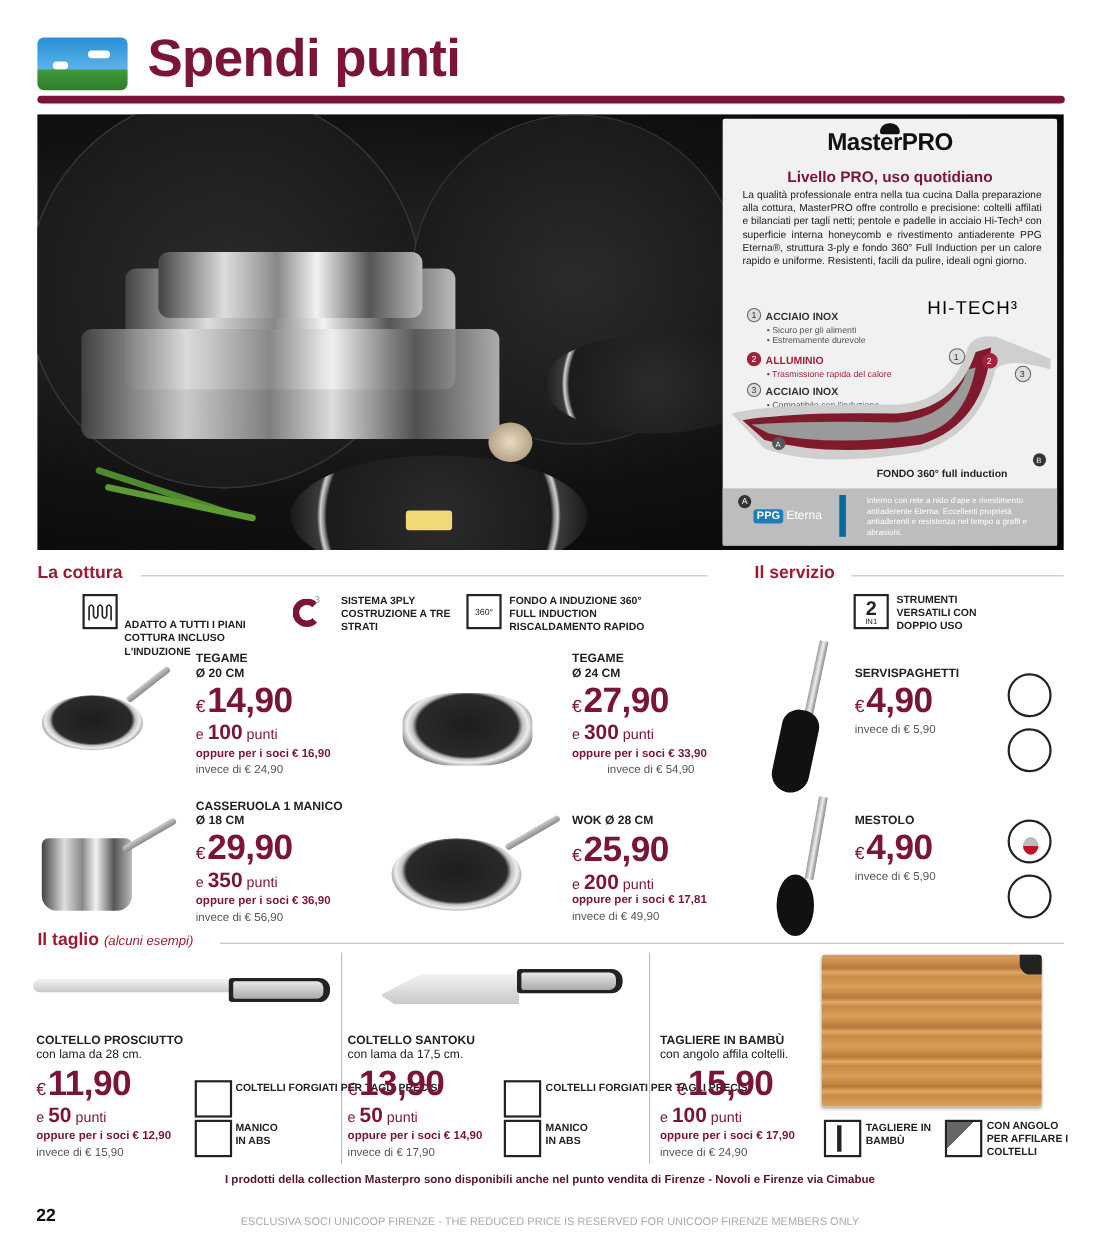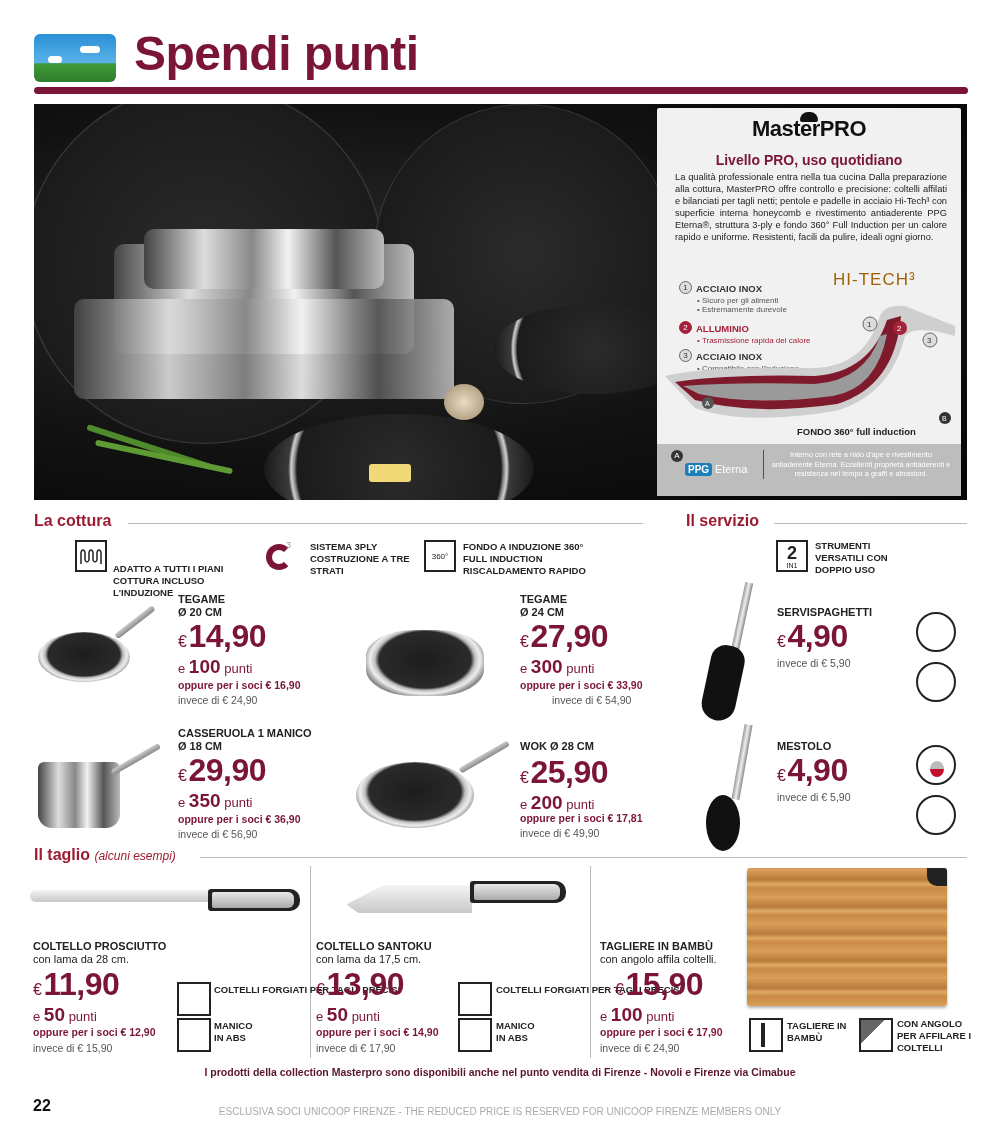--- a/index.html
+++ b/index.html
@@ -16,26 +16,26 @@
   .pot { position: absolute; border-radius: 10px; background: linear-gradient(90deg, #444 0%, #ddd 25%, #888 45%, #f2f2f2 60%, #555 80%, #bbb 100%); }
   .info-panel { left: 657px; top: 108px; width: 304px; height: 388px; background: #f1f1f1; border-radius: 2px; }
   .brand { left: 0; width: 304px; top: 8px; text-align: center; font-size: 22px; font-weight: bold; color: #111; letter-spacing: -0.5px; }
   .chef-hat { left: 143px; top: 4px; width: 18px; height: 10px; background: #111; border-radius: 8px 8px 2px 2px; }
   .panel-head { left: 0; width: 304px; top: 44px; text-align: center; font-size: 14px; font-weight: bold; color: #7a1535; }
   .panel-body { left: 18px; width: 272px; top: 63px; font-size: 9.3px; line-height: 12px; text-align: justify; color: #222; }
   .layer { font-size: 9.5px; font-weight: bold; color: #333; }
   .layer-sub { font-size: 8px; color: #555; font-weight: normal; }
   .num-circ { display:inline-block; width: 13px; height: 13px; border-radius: 50%; border: 1px solid #666; font-size: 8px; text-align: center; line-height: 11px; background: #ddd; color: #333; margin-right: 4px; vertical-align: middle; }
   .num-circ.red { background: #a3223a; color: #fff; border-color: #a3223a; }
-  .hitech { left: 176px; top: 162px; font-size: 17px; color: #a16207; letter-spacing: 1px; text-align: center; }
+  .hitech { left: 186px; top: 162px; font-size: 17px; color: #000000; letter-spacing: 1px; text-align: center; }
   .layer-svg { left: 8px; top: 188px; }
   .fondo { left: 140px; top: 318px; font-size: 9.5px; color: #222; font-weight: bold; }
   .ppg-band { left: 0; top: 336px; width: 304px; height: 52px; background: #bdbdbd; }
   .ppg-logo { left: 28px; top: 355px; font-size: 10px; color: #fff; }
-  .ppg-text { left: 106px; top: 342px; width: 190px; font-size: 7.4px; line-height: 9.5px; color: #fff; border-left: 1px solid #0369a1; padding-left: 5px; text-align: center; }
+  .ppg-text { left: 106px; top: 342px; width: 190px; font-size: 7.4px; line-height: 9.5px; color: #fff; border-left: 6px solid #0369a1; padding-left: 19px; }
   
   .section-title { font-size: 16px; font-weight: bold; color: #9b1b32; }
   .section-rule { height: 1px; background: #bbb; }
   .feat-box { position: absolute; border: 2px solid #222; width: 32px; height: 32px; display:flex; align-items:center; justify-content:center; font-size: 14px; }
   .feat-text { position: absolute; font-size: 9.5px; font-weight: bold; line-height: 12px; color: #222; }
   
   .p-name { position: absolute; font-size: 11px; font-weight: bold; line-height: 13px; color: #222; }
   .p-sub { font-weight: normal; font-size: 11px; }
   .p-price { position: absolute; font-weight: bold; color: #7a1535; font-size: 32px; letter-spacing: -0.5px; white-space: nowrap; }
   .p-price .eur { font-size: 16px; font-weight: normal; margin-right: 2px; }

